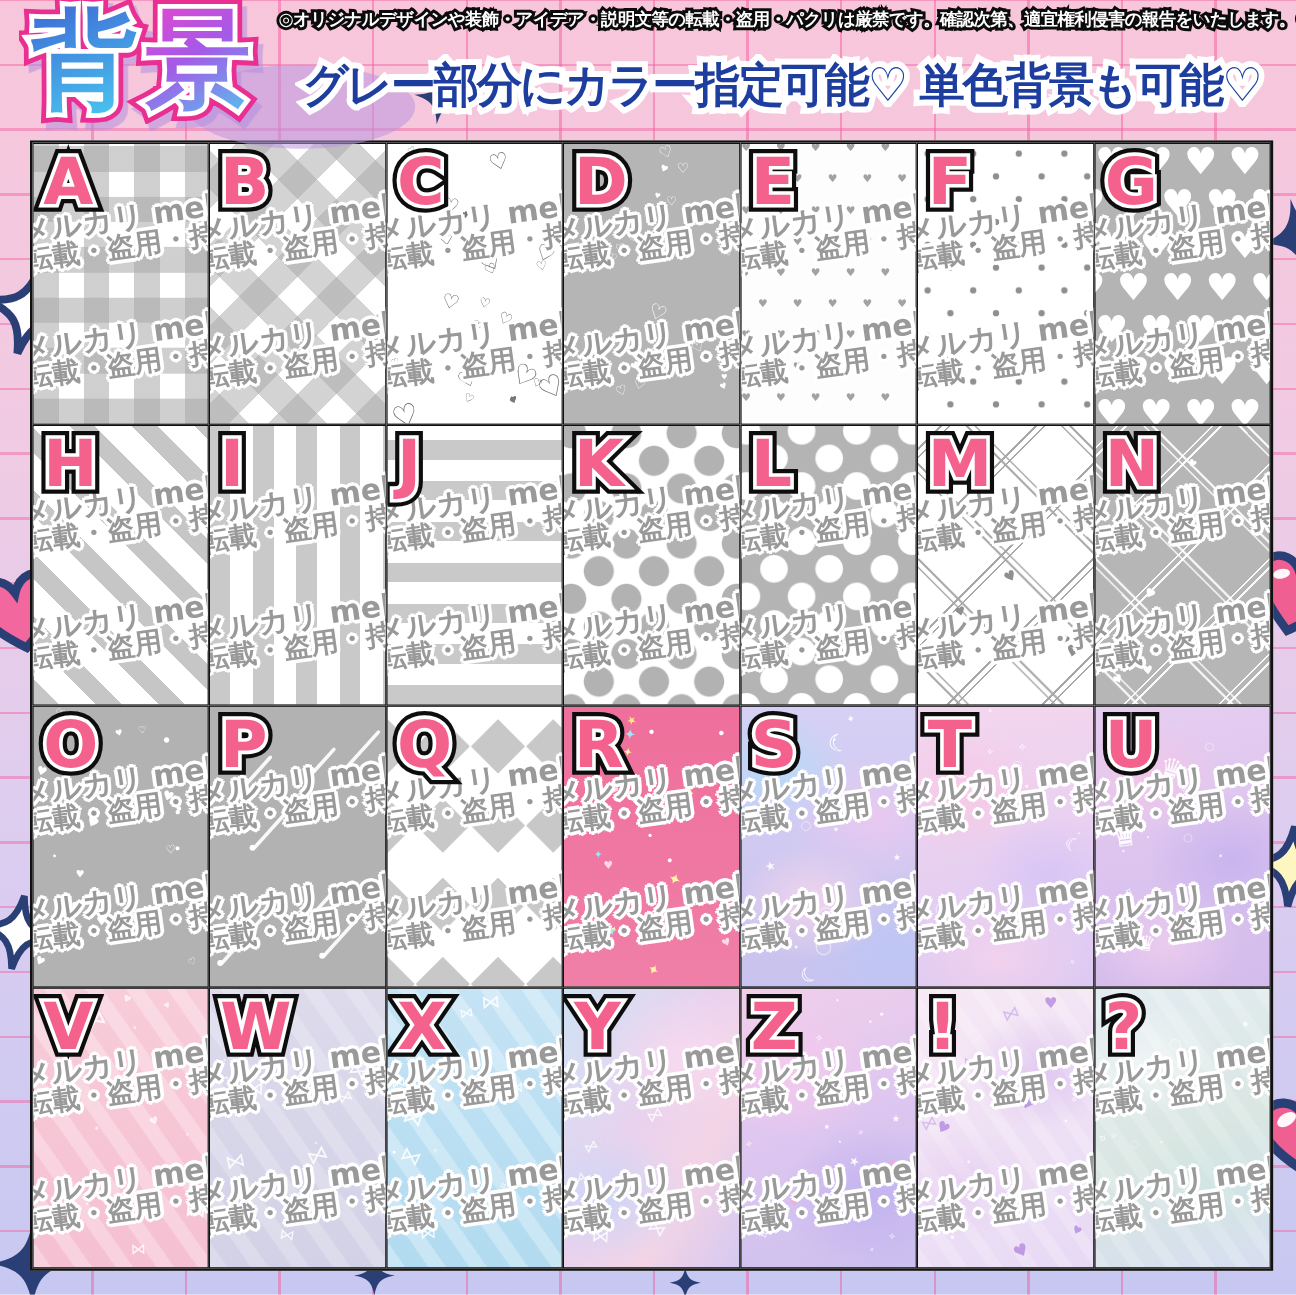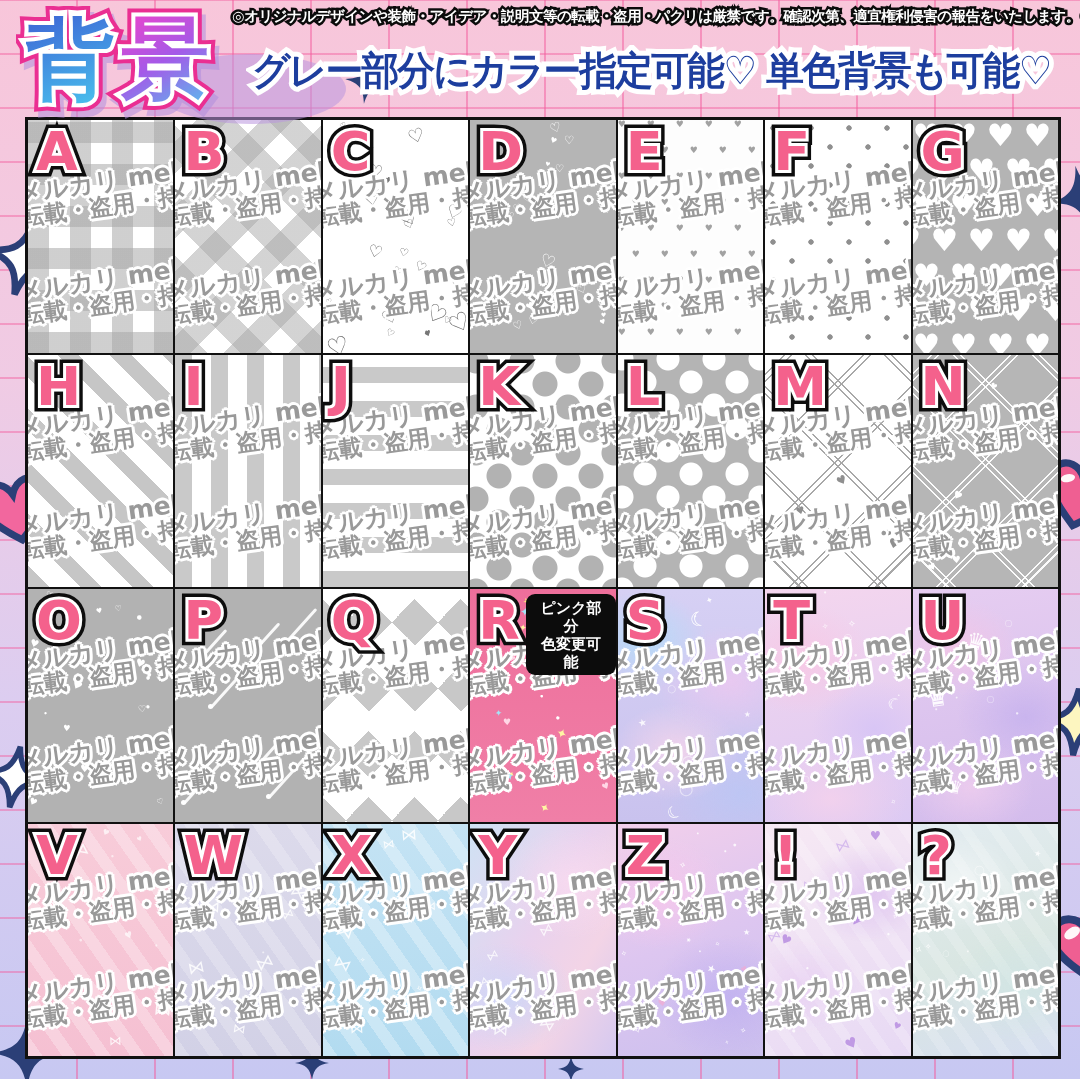--- a/index.html
+++ b/index.html
@@ -12,21 +12,21 @@
   }
   
   .dec{position:absolute;z-index:0;overflow:visible;}
   
   .copyright{position:absolute;left:232px;top:7px;z-index:3;white-space:nowrap;font-weight:700;font-size:14.5px;letter-spacing:-.5px;}
   .copyright .c-back,.copyright .c-front{position:absolute;left:0;top:0;white-space:nowrap;}
   .copyright .c-back{-webkit-text-stroke:5px #0b0b0b;color:#0b0b0b;}
   .copyright .c-front{color:#fff;}
   .title{position:absolute;left:26px;top:2px;z-index:4;font-weight:800;font-size:88px;line-height:1.1;}
   .t-blob{position:absolute;left:130px;top:52px;width:190px;height:70px;background:rgba(185,150,222,.55);border-radius:50%;z-index:-1;}
-  .t-line{position:absolute;left:0;top:16px;white-space:nowrap;letter-spacing:7px;font-family:Liberation Mono, monospace;}
+  .t-line{position:absolute;left:0;top:0;white-space:nowrap;letter-spacing:7px;}
   .t-back{-webkit-text-stroke:16px #ea2f92;color:#ea2f92;filter:drop-shadow(4px 6px 0 rgba(176,142,220,.55));}
   .t-mid{-webkit-text-stroke:8px #fff;color:#fff;}
   .t-front .g1{background:linear-gradient(160deg,#3f6fd8 10%,#49c4ee 90%);-webkit-background-clip:text;background-clip:text;color:transparent;}
   .t-front .g2{background:linear-gradient(150deg,#e446cf 5%,#a45ae8 45%,#52c6ee 95%);-webkit-background-clip:text;background-clip:text;color:transparent;}
   .subtitle{position:absolute;left:252px;top:44px;z-index:4;font-weight:800;font-size:39px;letter-spacing:-2px;transform:scaleX(.97);transform-origin:left top;}
   .subtitle .s-back,.subtitle .s-front{position:absolute;left:0;top:0;white-space:nowrap;}
   .subtitle .s-back{-webkit-text-stroke:10px #fff;color:#fff;text-shadow:0 3px 2px rgba(120,90,160,.35);}
   .subtitle .s-front{color:#1d3e9e;}
   
   .grid{position:absolute;left:25px;top:117px;width:1032px;height:938px;z-index:2;
@@ -704,21 +704,20 @@
         </div>
     <div class="wm wm-b">
           <div class="wm1">メルカリ meli design</div>
           <div class="wm2">転載・盗用・持込厳禁</div>
         </div>
     <div class="letter">
           <span class="l-layer l-back">R</span>
           <span class="l-layer l-mid">R</span>
           <span class="l-layer l-front">R</span>
         </div>
-    <div class="note-badge" style="display: block;"><span class="nb1">ピンク部分</span><br><span class="nb2">色変更可能</span></div>
   </div>
       <div class="cell p-pastel-night-sky">
     <div class="deco-layer">
           <span class="deco" style="left: 49.8818%; top: 9.2444%; font-size: 19.7374px; color: rgba(255, 255, 255, 0.95); transform: rotate(-11.9853deg);">☾</span>
           <span class="deco" style="left: 33.75%; top: 92.321%; font-size: 16.7588px; color: rgba(255, 255, 255, 0.95); transform: rotate(-31.2627deg);">☾</span>
           <span class="deco" style="left: 47.5801%; top: 27.9502%; font-size: 18.917px; color: rgba(255, 255, 255, 0.95); transform: rotate(21.9588deg);">☾</span>
           <span class="deco" style="left: 60.8259%; top: 2.86244%; font-size: 8.49754px; color: rgba(255, 255, 255, 0.9); transform: rotate(-22.3261deg);">✦</span>
           <span class="deco" style="left: 43.1018%; top: 77.8258%; font-size: 7.07383px; color: rgba(255, 255, 255, 0.9); transform: rotate(-21.6786deg);">✦</span>
           <span class="deco" style="left: 50.0793%; top: 76.0808%; font-size: 5.15761px; color: rgba(255, 255, 255, 0.9); transform: rotate(28.9769deg);">✦</span>
           <span class="deco" style="left: 19.743%; top: 36.2652%; font-size: 8.81796px; color: rgba(255, 255, 255, 0.9); transform: rotate(-20.6302deg);">✦</span>

